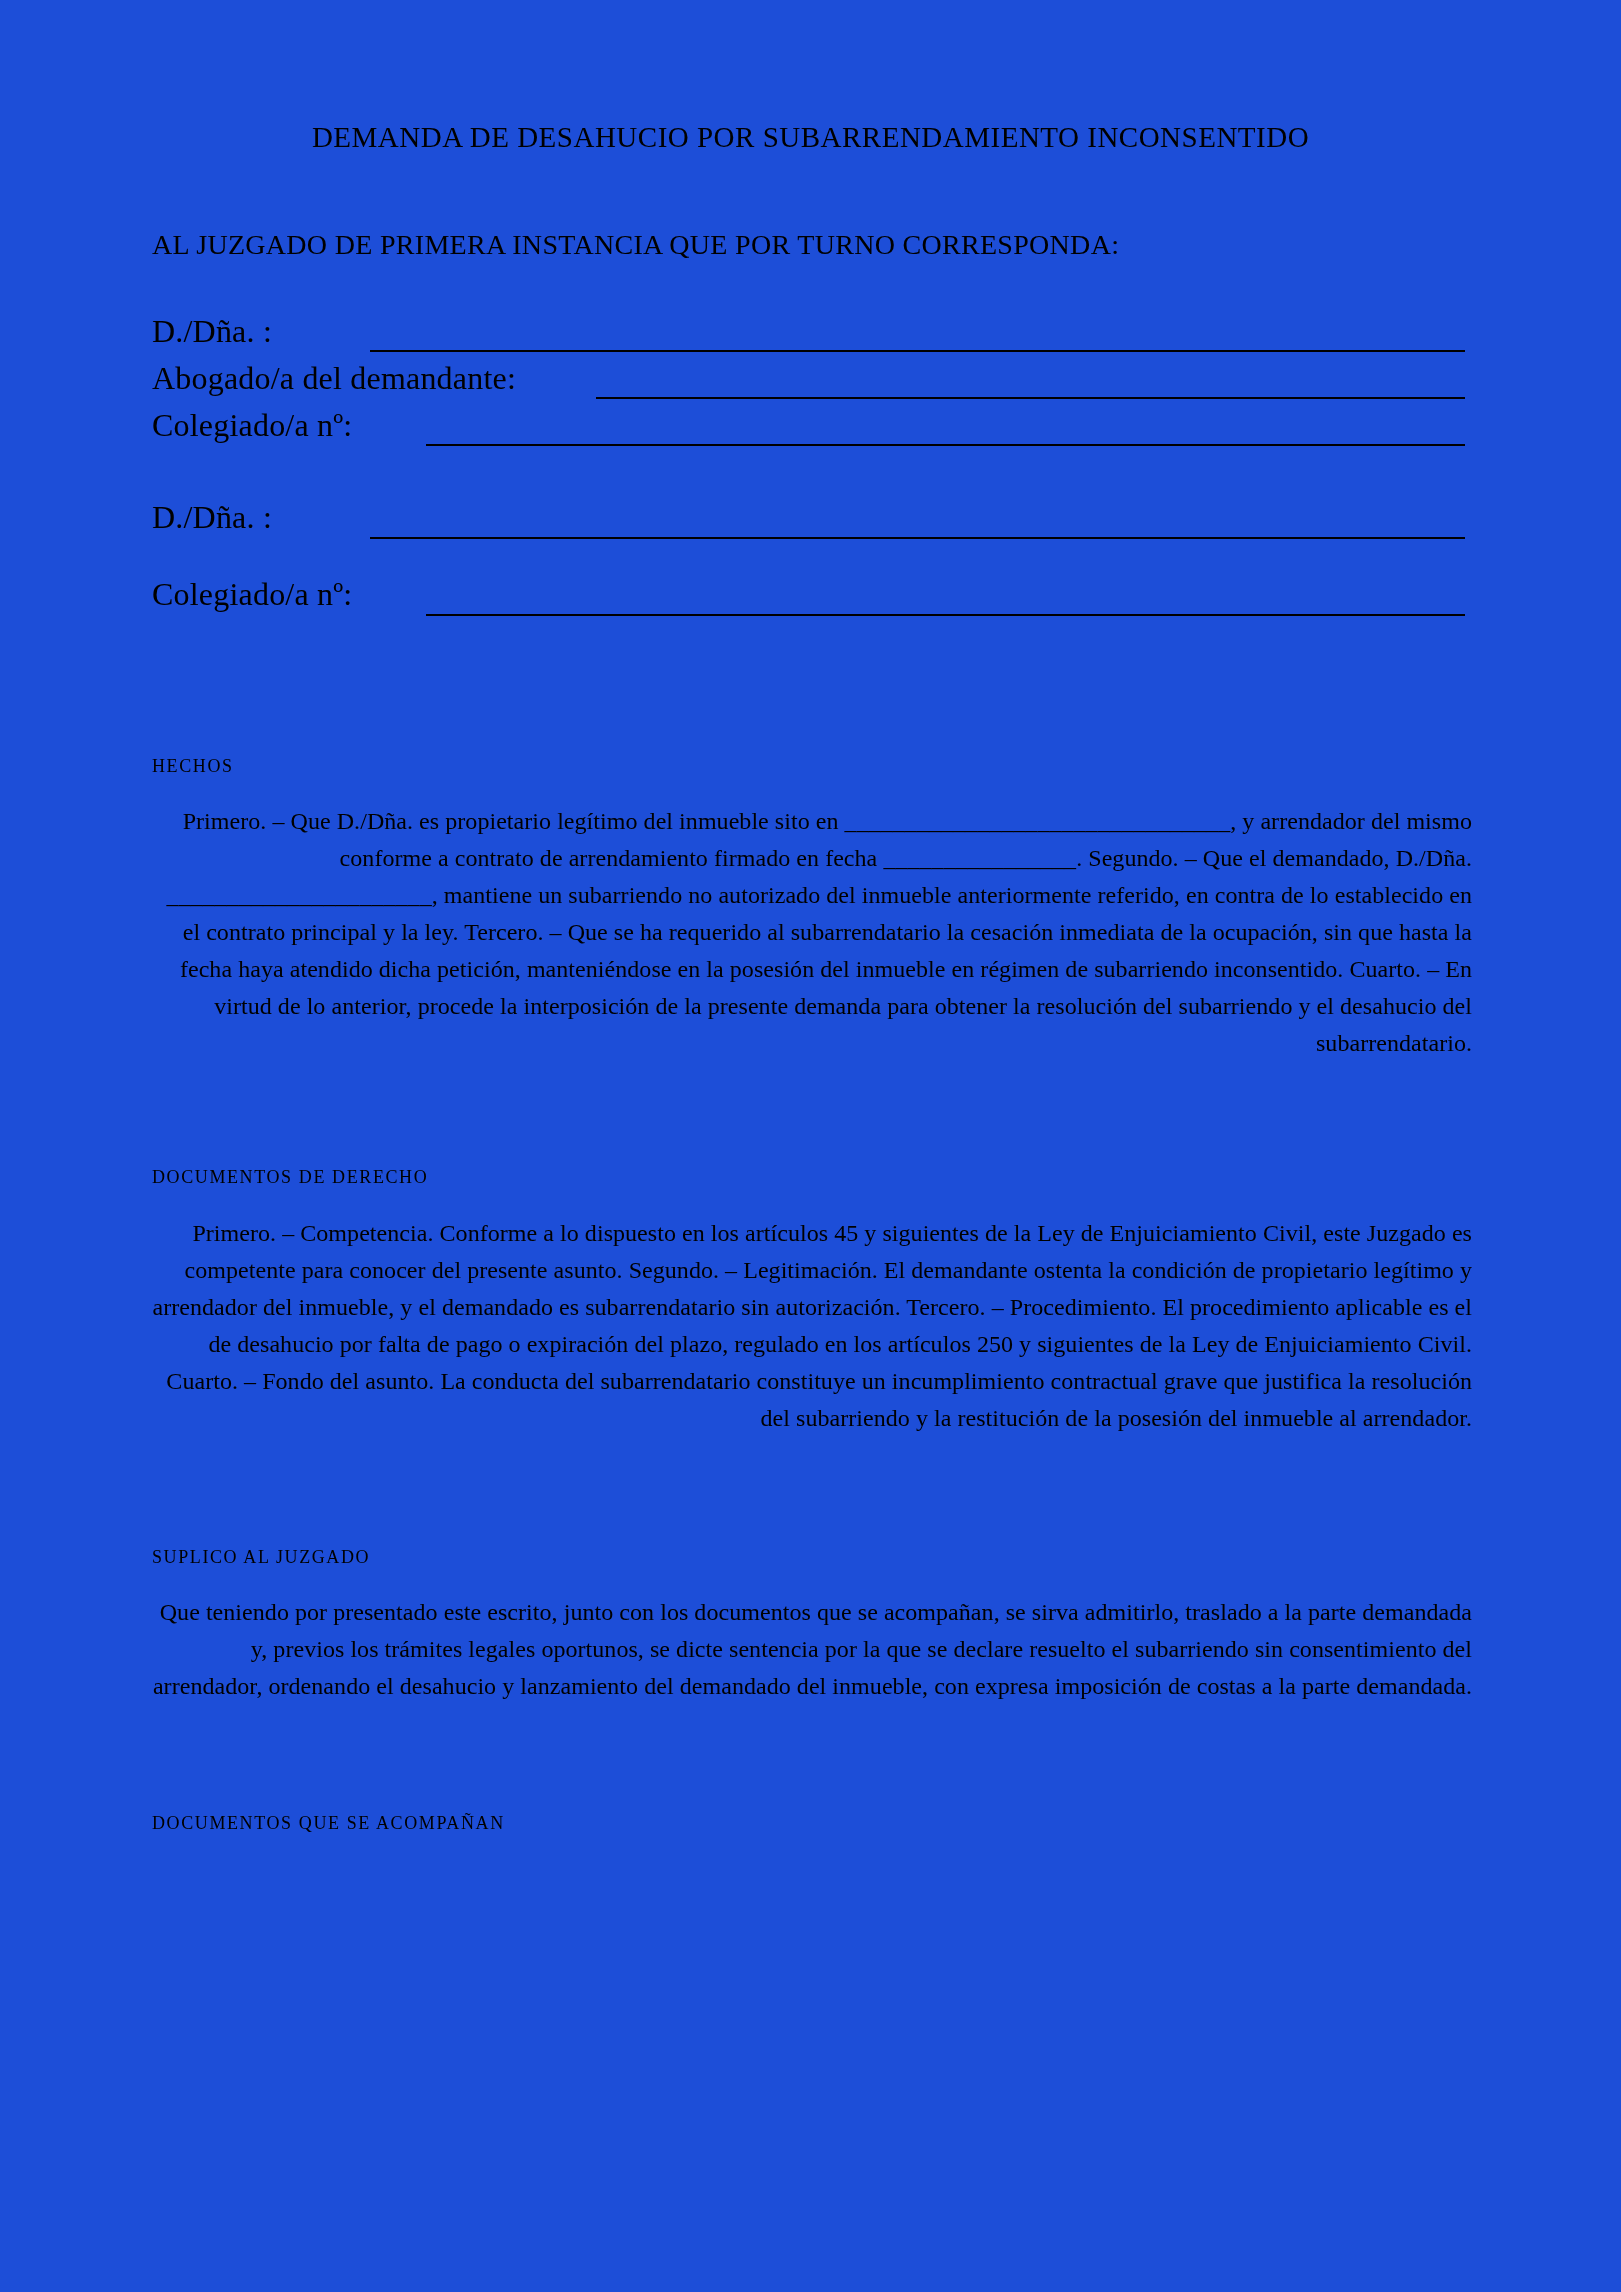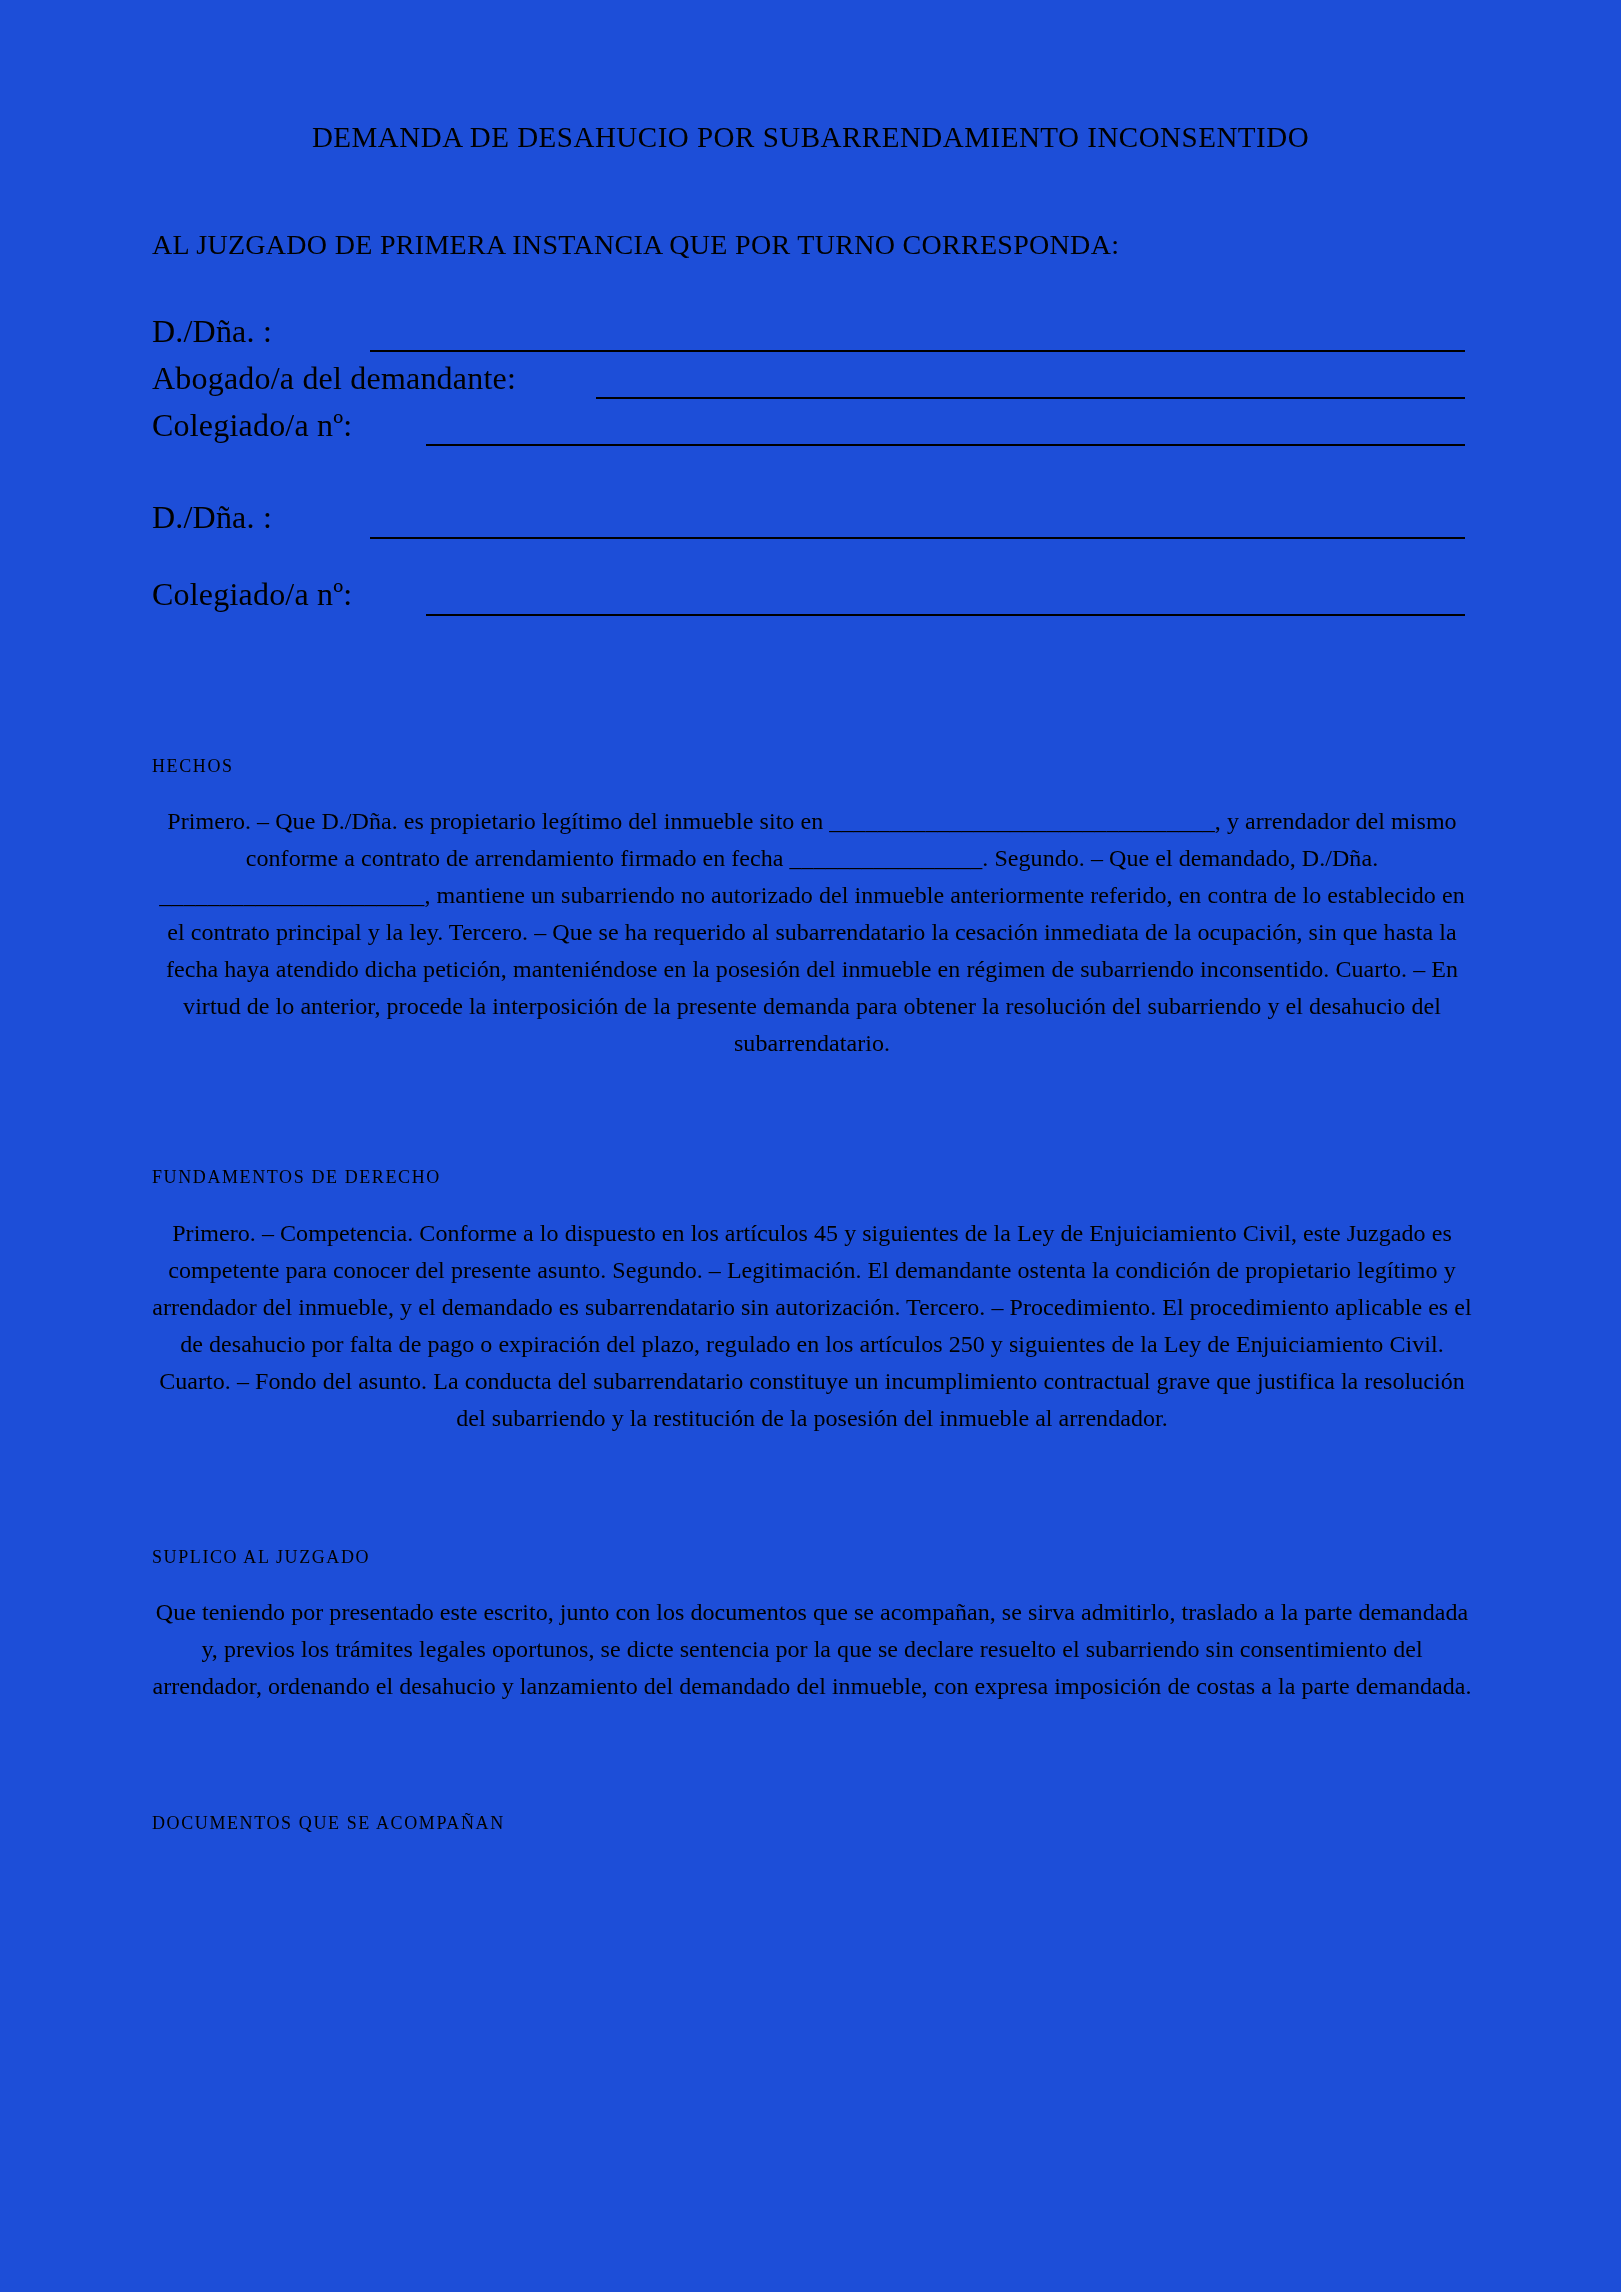--- a/index.html
+++ b/index.html
@@ -84,21 +84,21 @@
   .h-fundamentos { padding-top: 105px; }
   .h-suplico     { padding-top: 110px; }
   .h-documentos  { padding-top: 108px; }
 
   
   .body-par {
     padding-left: 152px;
     padding-right: 149px;
     font-size: 24px;
     line-height: 37px;
-    text-align: center;
+    text-align: right;
     margin: 0;
     letter-spacing: 0.05px;
   }
   .p-hechos      { padding-top: 25.5px; }
   .p-fundamentos { padding-top: 25.5px; }
   .p-suplico     { padding-top: 25.5px; }
 </style>
 </head>
 <body>
 
@@ -138,21 +138,21 @@
     <div class="field-row spaced">
       <span class="field-label">Colegiado/a nº:</span>
       <span class="field-rule" style="left:426px; right:156px;"></span>
     </div>
 
   </div>
 
   <h2 class="section-heading h-hechos">HECHOS</h2>
   <p class="body-par p-hechos">Primero. – Que D./Dña. es propietario legítimo del inmueble sito en ________________________________, y arrendador del mismo conforme a contrato de arrendamiento firmado en fecha ________________. Segundo. – Que el demandado, D./Dña. ______________________, mantiene un subarriendo no autorizado del inmueble anteriormente referido, en contra de lo establecido en el contrato principal y la ley. Tercero. – Que se ha requerido al subarrendatario la cesación inmediata de la ocupación, sin que hasta la fecha haya atendido dicha petición, manteniéndose en la posesión del inmueble en régimen de subarriendo inconsentido. Cuarto. – En virtud de lo anterior, procede la interposición de la presente demanda para obtener la resolución del subarriendo y el desahucio del subarrendatario.</p>
 
-  <h2 class="section-heading h-fundamentos">FUNDAMENTOS DE DERECHO</h2>
+  <h2 class="section-heading h-fundamentos">DOCUMENTOS DE DERECHO</h2>
   <p class="body-par p-fundamentos">Primero. – Competencia. Conforme a lo dispuesto en los artículos 45 y siguientes de la Ley de Enjuiciamiento Civil, este Juzgado es competente para conocer del presente asunto. Segundo. – Legitimación. El demandante ostenta la condición de propietario legítimo y arrendador del inmueble, y el demandado es subarrendatario sin autorización. Tercero. – Procedimiento. El procedimiento aplicable es el de desahucio por falta de pago o expiración del plazo, regulado en los artículos 250 y siguientes de la Ley de Enjuiciamiento Civil. Cuarto. – Fondo del asunto. La conducta del subarrendatario constituye un incumplimiento contractual grave que justifica la resolución del subarriendo y la restitución de la posesión del inmueble al arrendador.</p>
 
   <h2 class="section-heading h-suplico">SUPLICO AL JUZGADO</h2>
   <p class="body-par p-suplico">Que teniendo por presentado este escrito, junto con los documentos que se acompañan, se sirva admitirlo, traslado a la parte demandada y, previos los trámites legales oportunos, se dicte sentencia por la que se declare resuelto el subarriendo sin consentimiento del arrendador, ordenando el desahucio y lanzamiento del demandado del inmueble, con expresa imposición de costas a la parte demandada.</p>
 
   <h2 class="section-heading h-documentos">DOCUMENTOS QUE SE ACOMPAÑAN</h2>
 
 </div>
 
 

